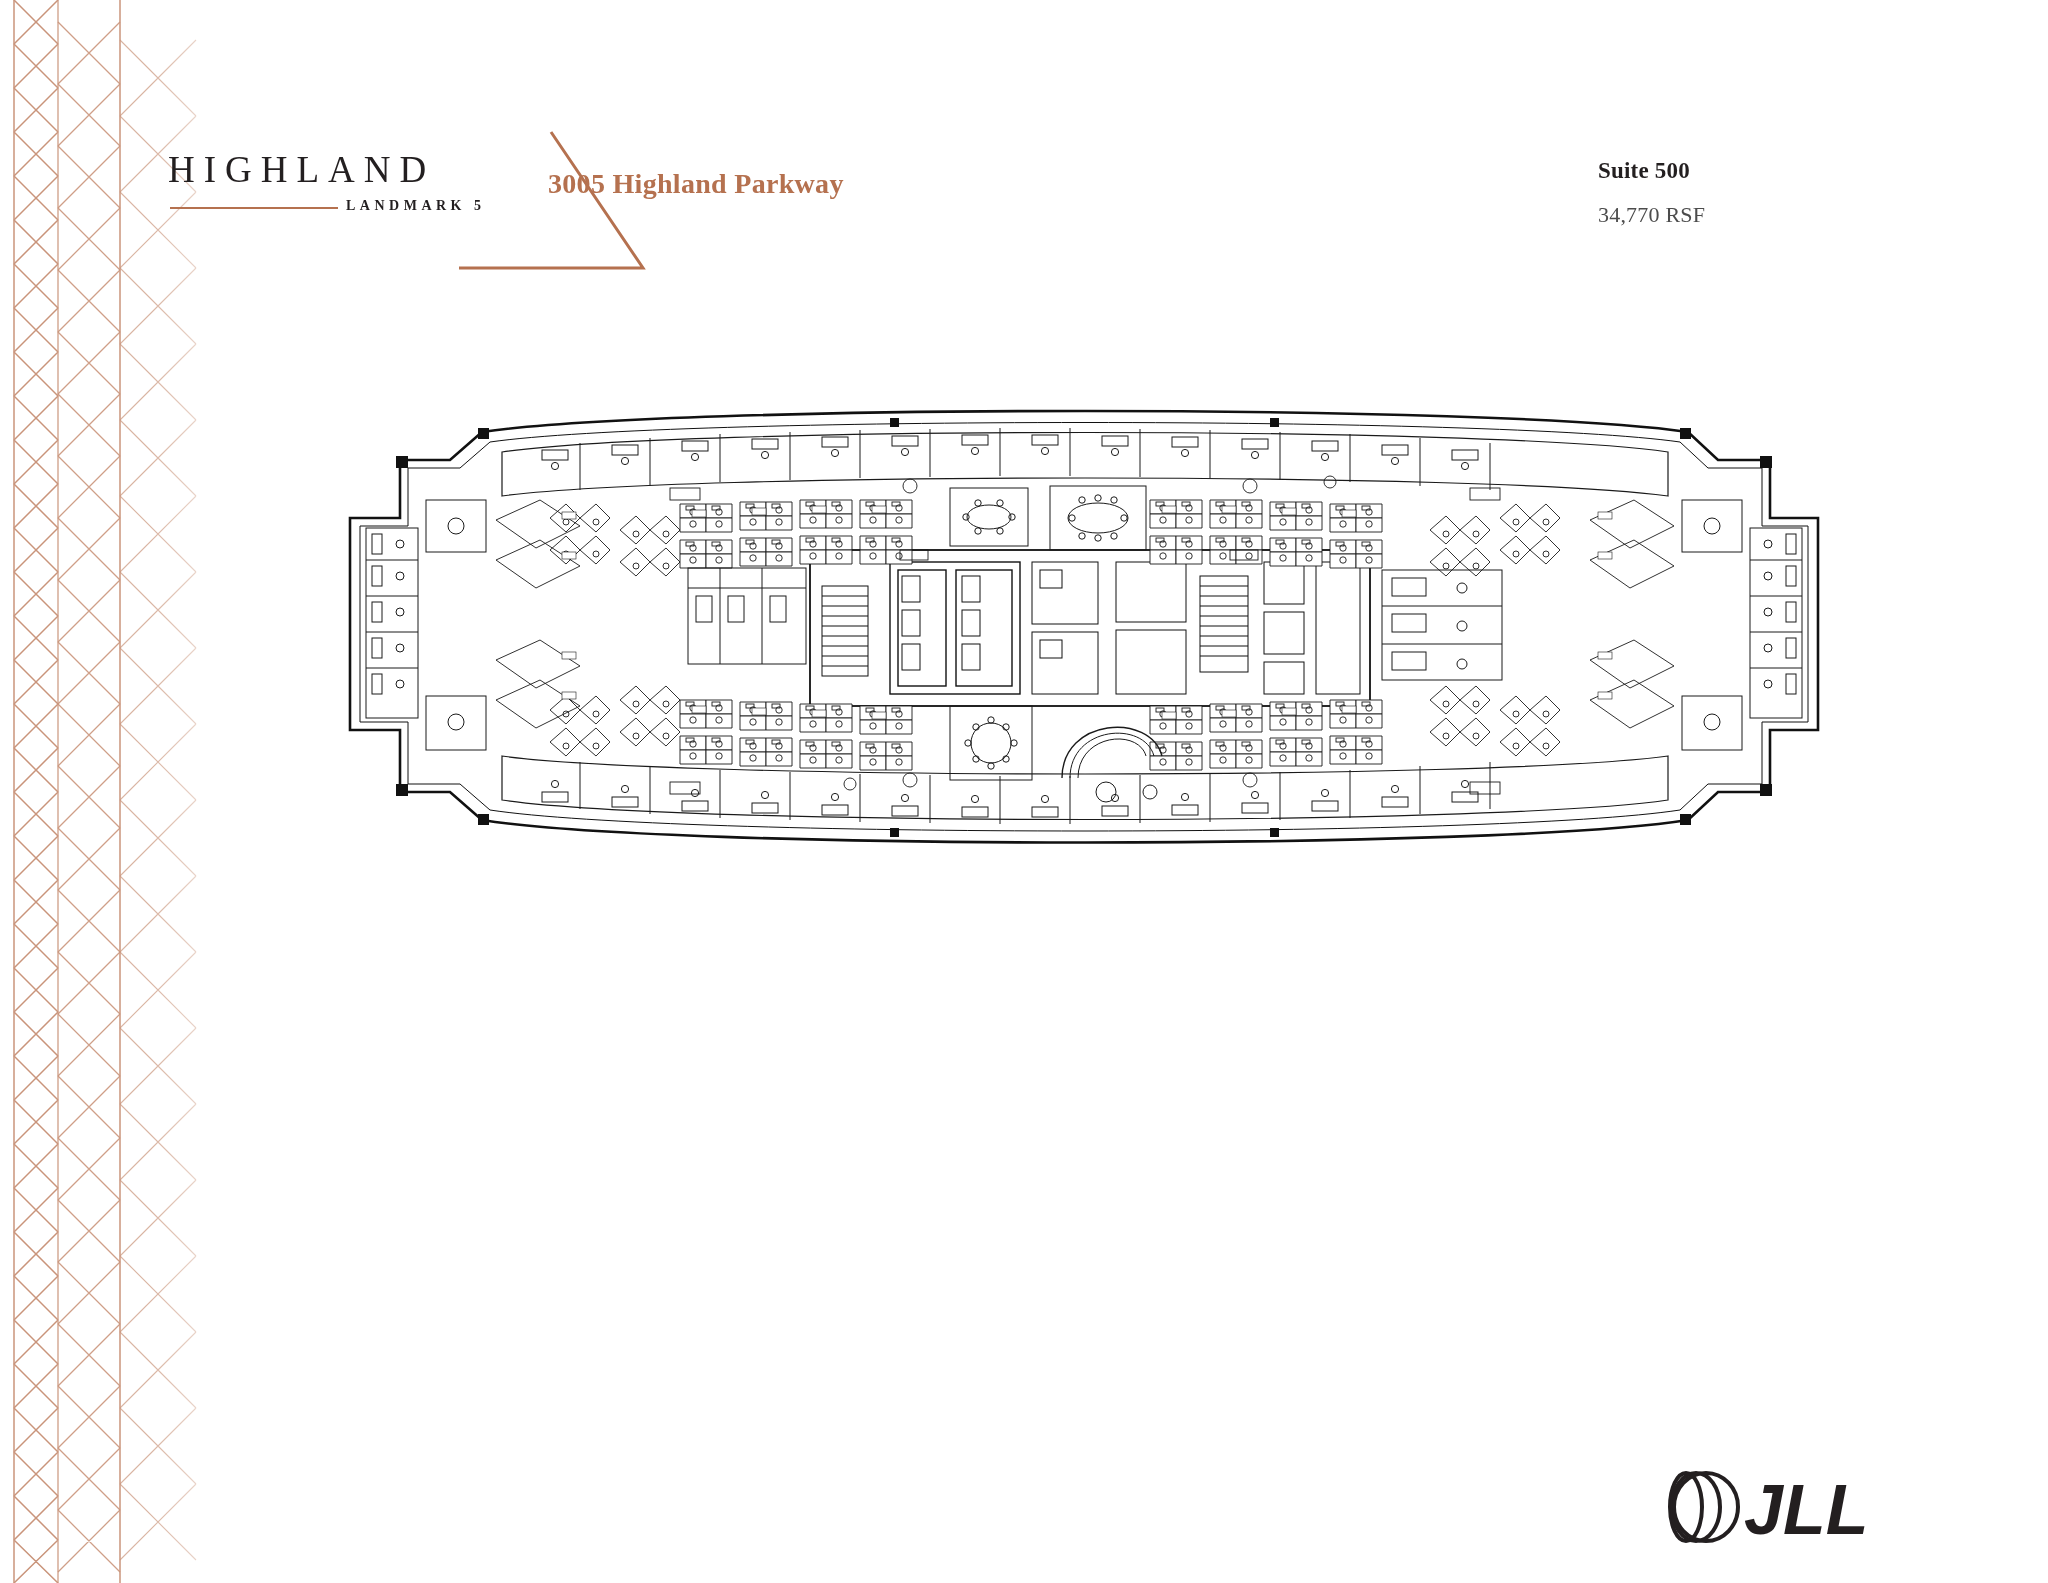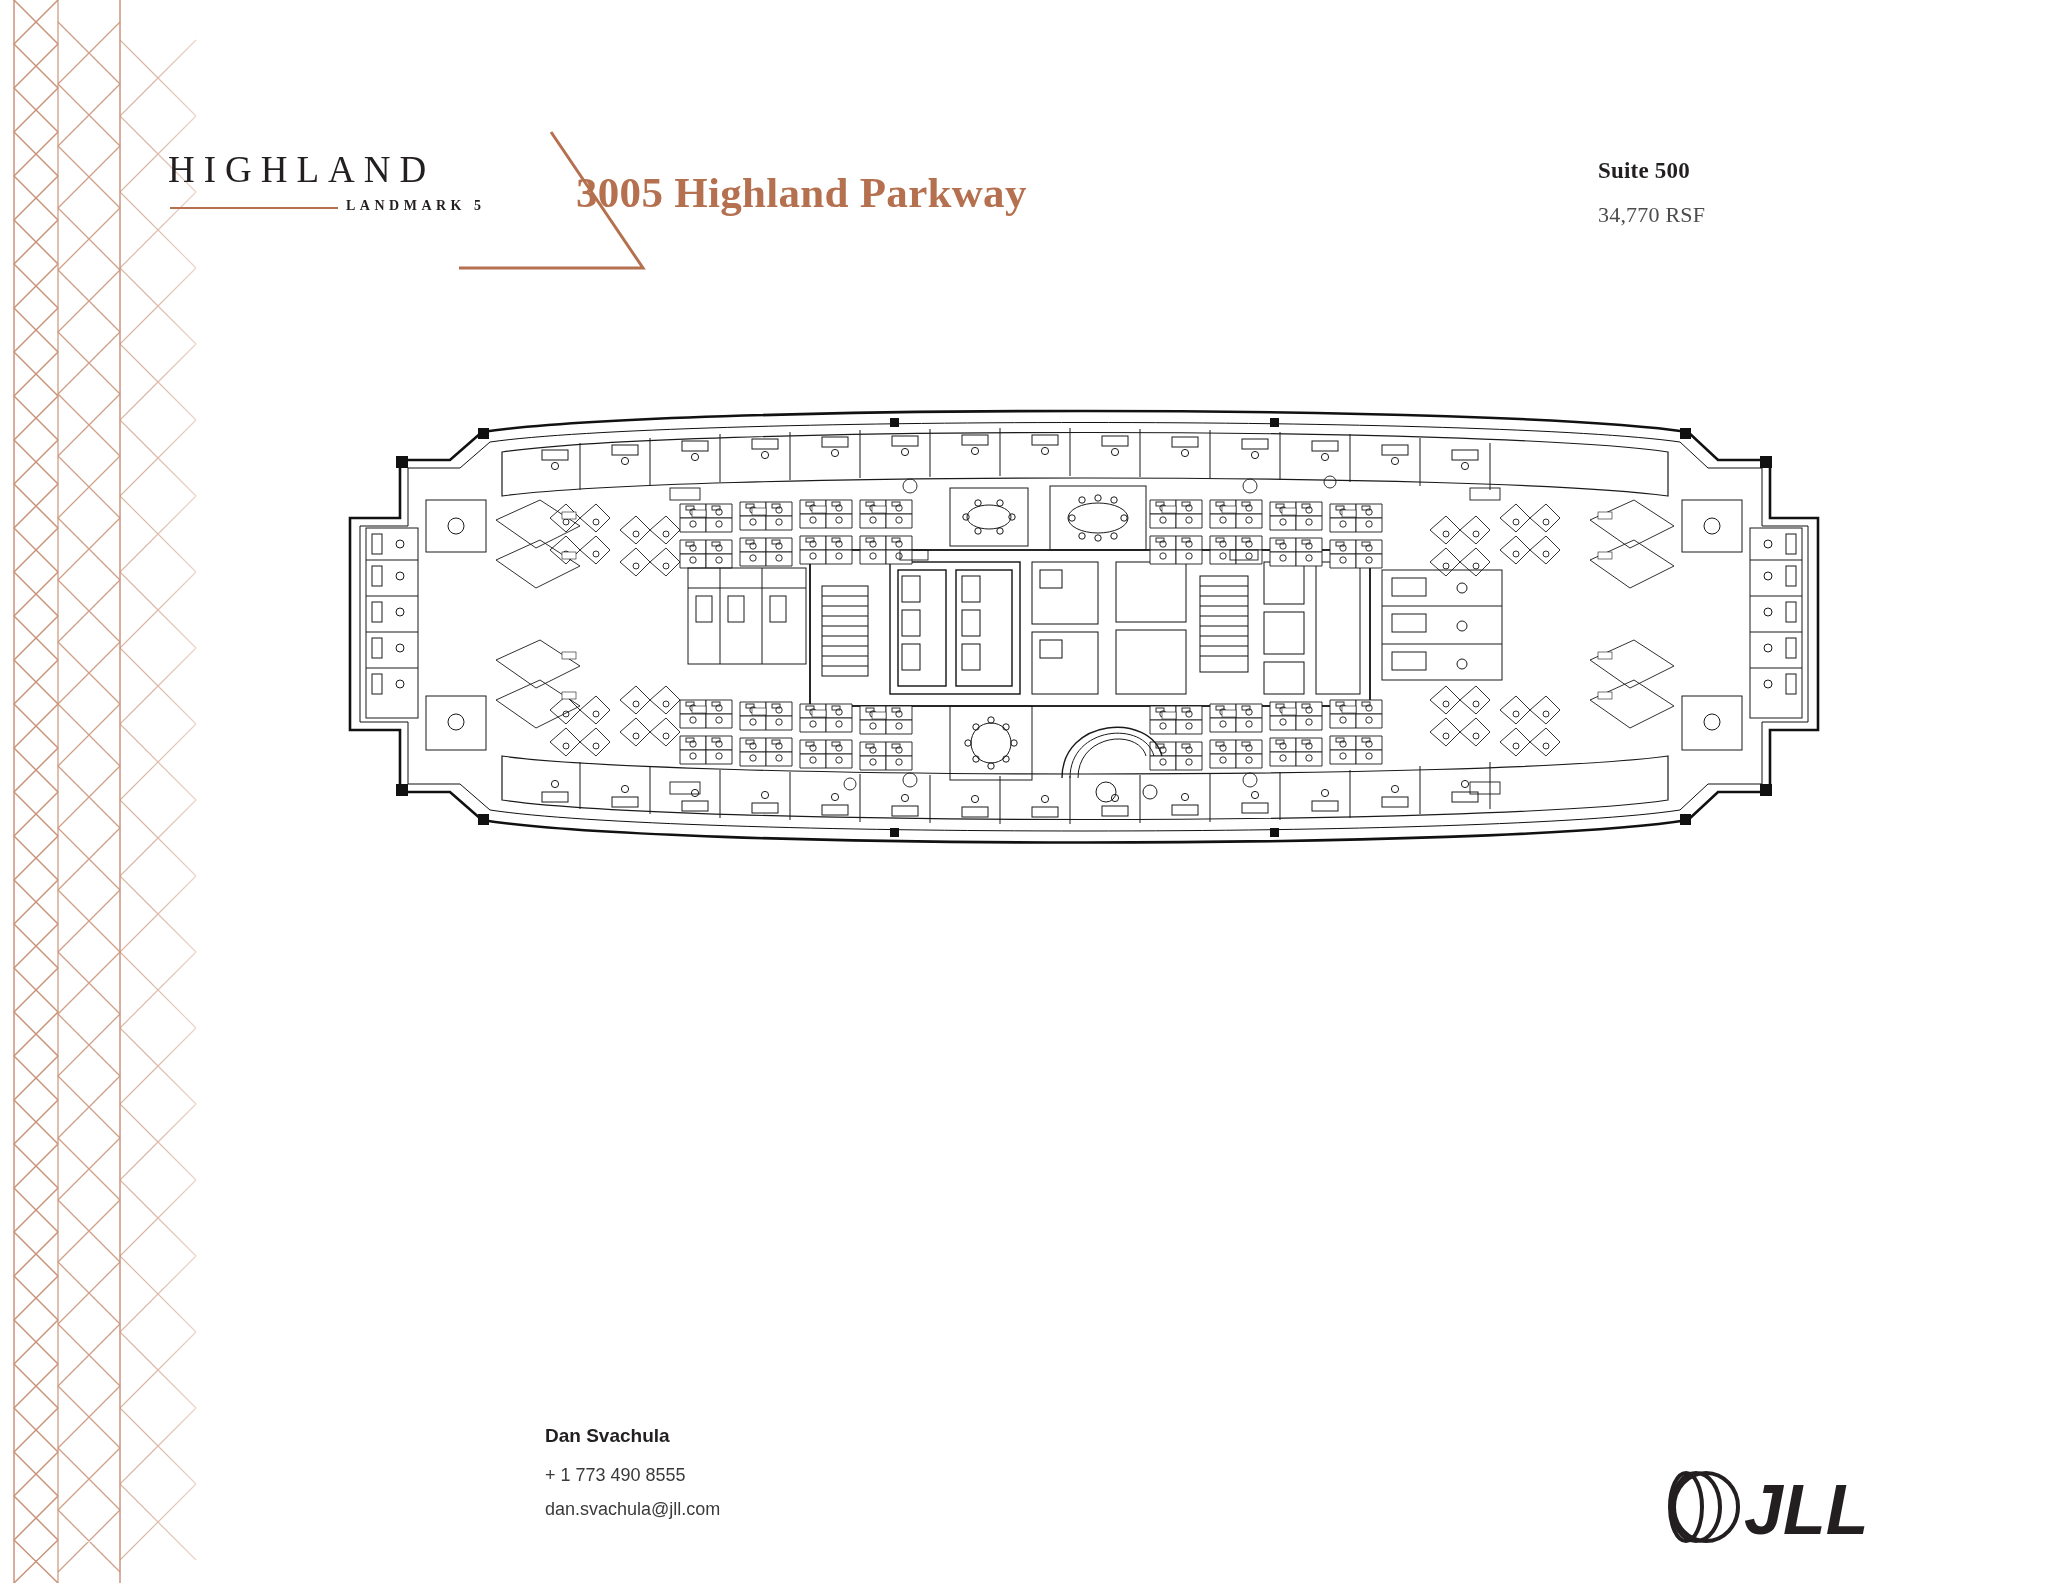--- a/index.html
+++ b/index.html
@@ -74,23 +74,23 @@
   }
   .logo-triangle {
     position: absolute;
     left: 275px;
     top: 0px;
     width: 220px;
     height: 160px;
   }
   .address {
     position: absolute;
-    left: 576px;
+    left: 548px;
     top: 168px;
-    font-size: 43px;
+    font-size: 28px;
     font-weight: 700;
     color: #b5714f;
     letter-spacing: 0.3px;
     white-space: nowrap;
   }
   .suite-block {
     position: absolute;
     right: 150px;
     top: 158px;
     text-align: left;
@@ -614,25 +614,20 @@
       <rect x="912" y="312" width="14" height="7"></rect>
         <rect x="972" y="310" width="14" height="7"></rect>
       <rect x="1032" y="308" width="14" height="7"></rect>
         <rect x="1092" y="306" width="14" height="7"></rect>
     </g>
   </svg>
 </div>
 
 <div class="contacts">
 
-  <div class="contact">
-    <div class="contact-name">Dan Svachula</div>
-    <div class="contact-line">+ 1 773 490 8555</div>
-    <div class="contact-line">dan.svachula@jll.com</div>
-  </div>
 
 </div>
 
 <div class="jll-logo">
   <svg width="290" height="95" viewBox="0 0 290 95" xmlns="http://www.w3.org/2000/svg">
     <g fill="none" stroke="#231f20" stroke-width="4">
       <ellipse cx="46" cy="47" rx="16" ry="34"></ellipse>
       <ellipse cx="56" cy="47" rx="24" ry="34"></ellipse>
       <ellipse cx="66" cy="47" rx="32" ry="34"></ellipse>
     </g>

